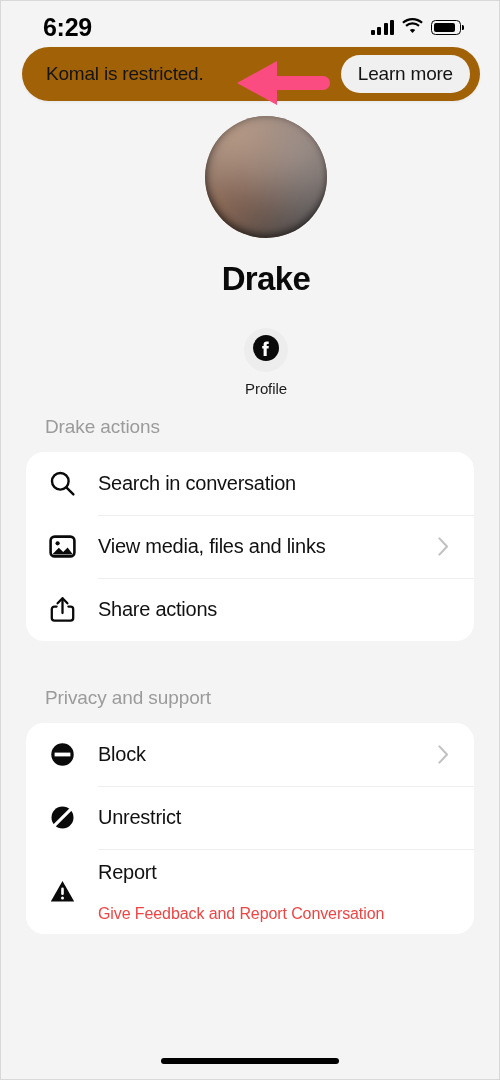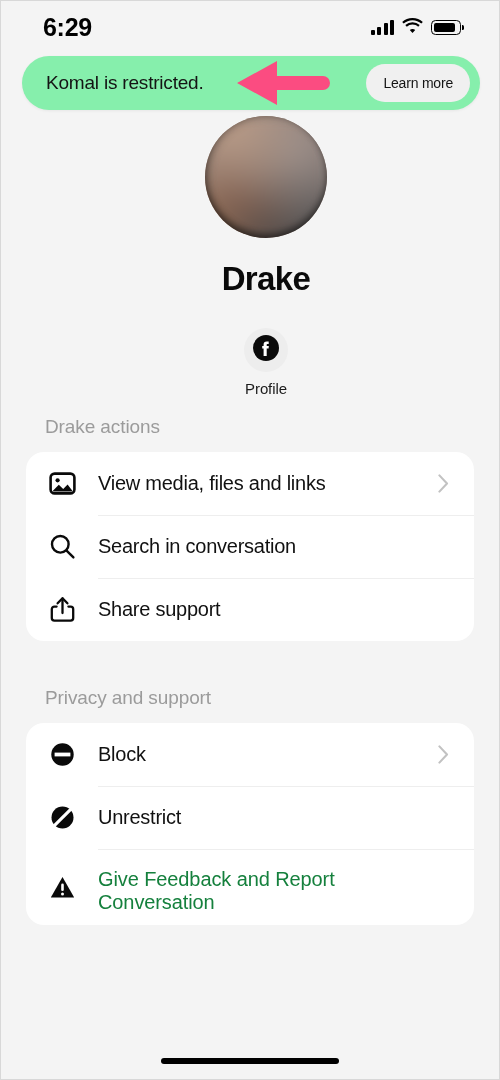--- a/index.html
+++ b/index.html
@@ -72,46 +72,46 @@
     display: block;
     height: 100%;
     width: 88%;
     background: #000;
     border-radius: 2px;
   }
 
   
   .banner {
     position: absolute;
-    top: 55px;
+    top: 46px;
     left: 21px;
     width: 458px;
     height: 54px;
-    background: #86efac;
+    background: #a16207;
     border-radius: 27px;
     display: flex;
     align-items: center;
     justify-content: space-between;
     padding: 0 10px 0 24px;
     box-shadow: 0 1px 3px rgba(0,0,0,0.06);
   }
   .banner-text {
     font-size: 19px;
     color: #141414;
     letter-spacing: -0.2px;
     white-space: nowrap;
   }
   .learn-more {
     background: #f0f0f0;
     border: none;
     border-radius: 19px;
     height: 38px;
     padding: 4px 17px;
     font-family: inherit;
-    font-size: 14px;
+    font-size: 19px;
     color: #141414;
     letter-spacing: -0.2px;
     cursor: pointer;
     white-space: nowrap;
   }
 
   
   .arrow-annotation {
     position: absolute;
     left: 234px;
@@ -233,24 +233,24 @@
     justify-content: center;
   }
   .row-body { flex: 1; padding: 11px 0; }
   .row-title {
     font-size: 20px;
     color: #111111;
     letter-spacing: -0.25px;
     line-height: 1.25;
   }
   .row-sub {
-    font-size: 20px;
-    color: #15803d;
+    font-size: 16px;
+    color: #ef4444;
     letter-spacing: -0.1px;
-    margin-top: 8px;
+    margin-top: 20px;
   }
   .chevron { width: 14px; min-width: 14px; display: flex; align-items: center; }
 
   
   .home-indicator {
     position: absolute;
     bottom: 15px;
     left: 50%;
     transform: translateX(-50%);
     width: 178px;
@@ -317,58 +317,58 @@
     </div>
   </div>
 
   <div class="section" id="section-more">
     <div class="section-title">Drake actions</div>
     <div class="card">
 
       <div class="row">
         <div class="row-icon">
           <svg width="27" height="27" viewBox="0 0 27 27">
+            <circle cx="11.3" cy="11.3" r="8.3" fill="none" stroke="#0a0a0a" stroke-width="2.4"></circle>
+            <path d="M17.6 17.6 L24.4 24.4" stroke="#0a0a0a" stroke-width="2.4" stroke-linecap="round"></path>
+          </svg>
+        </div>
+        <div class="row-body">
+          <div class="row-title">Search in conversation</div>
+        </div>
+        <div class="chevron"></div>
+      </div>
+
+      <div class="row">
+        <div class="row-icon">
+          <svg width="27" height="27" viewBox="0 0 27 27">
             <rect x="1.6" y="3.6" width="23.8" height="19.8" rx="4" fill="none" stroke="#0a0a0a" stroke-width="2.6"></rect>
             <circle cx="8.6" cy="10.3" r="2.1" fill="#0a0a0a"></circle>
             <path d="M3.2 21.6 l6.6-6.9 4.4 4.3 4.4-4.6 5.3 7.2 z" fill="#0a0a0a"></path>
           </svg>
         </div>
         <div class="row-body">
           <div class="row-title">View media, files and links</div>
         </div>
         <div class="chevron">
           <svg width="11" height="19" viewBox="0 0 11 19">
               <path d="M1.4 1.4 L9 9.5 L1.4 17.6" fill="none" stroke="#c2c2c2" stroke-width="2.1" stroke-linecap="round" stroke-linejoin="round"></path>
             </svg>
         </div>
       </div>
 
       <div class="row">
         <div class="row-icon">
           <svg width="27" height="27" viewBox="0 0 27 27">
-            <circle cx="11.3" cy="11.3" r="8.3" fill="none" stroke="#0a0a0a" stroke-width="2.4"></circle>
-            <path d="M17.6 17.6 L24.4 24.4" stroke="#0a0a0a" stroke-width="2.4" stroke-linecap="round"></path>
-          </svg>
-        </div>
-        <div class="row-body">
-          <div class="row-title">Search in conversation</div>
-        </div>
-        <div class="chevron"></div>
-      </div>
-
-      <div class="row">
-        <div class="row-icon">
-          <svg width="27" height="27" viewBox="0 0 27 27">
             <path d="M7.6 10.6 H5.4 a2.6 2.6 0 0 0 -2.6 2.6 V22 a2.6 2.6 0 0 0 2.6 2.6 H21.6 a2.6 2.6 0 0 0 2.6 -2.6 V13.2 a2.6 2.6 0 0 0 -2.6 -2.6 H19.4" fill="none" stroke="#0a0a0a" stroke-width="2.3" stroke-linecap="round"></path>
             <path d="M13.5 17 V2.6" fill="none" stroke="#0a0a0a" stroke-width="2.3" stroke-linecap="round"></path>
             <path d="M8.6 7.3 L13.5 2.2 L18.4 7.3" fill="none" stroke="#0a0a0a" stroke-width="2.3" stroke-linecap="round" stroke-linejoin="round"></path>
           </svg>
         </div>
         <div class="row-body">
-          <div class="row-title">Share support</div>
+          <div class="row-title">Share actions</div>
         </div>
         <div class="chevron"></div>
       </div>
 
     </div>
   </div>
 
   <div class="section" id="section-privacy">
     <div class="section-title">Privacy and support</div>
     <div class="card">
@@ -405,20 +405,21 @@
 
       <div class="row">
         <div class="row-icon">
           <svg width="27" height="27" viewBox="0 0 27 27">
             <path d="M13.5 3.1 L25.2 23.4 H1.8 Z" fill="#0a0a0a"></path>
             <rect x="12.2" y="9.6" width="2.6" height="7.4" rx="1.3" fill="#ffffff"></rect>
             <circle cx="13.5" cy="20" r="1.5" fill="#ffffff"></circle>
           </svg>
         </div>
         <div class="row-body">
+          <div class="row-title">Report</div>
           <div class="row-sub">Give Feedback and Report Conversation</div>
         </div>
         <div class="chevron"></div>
       </div>
 
     </div>
   </div>
 
   <div class="home-indicator"></div>
 

